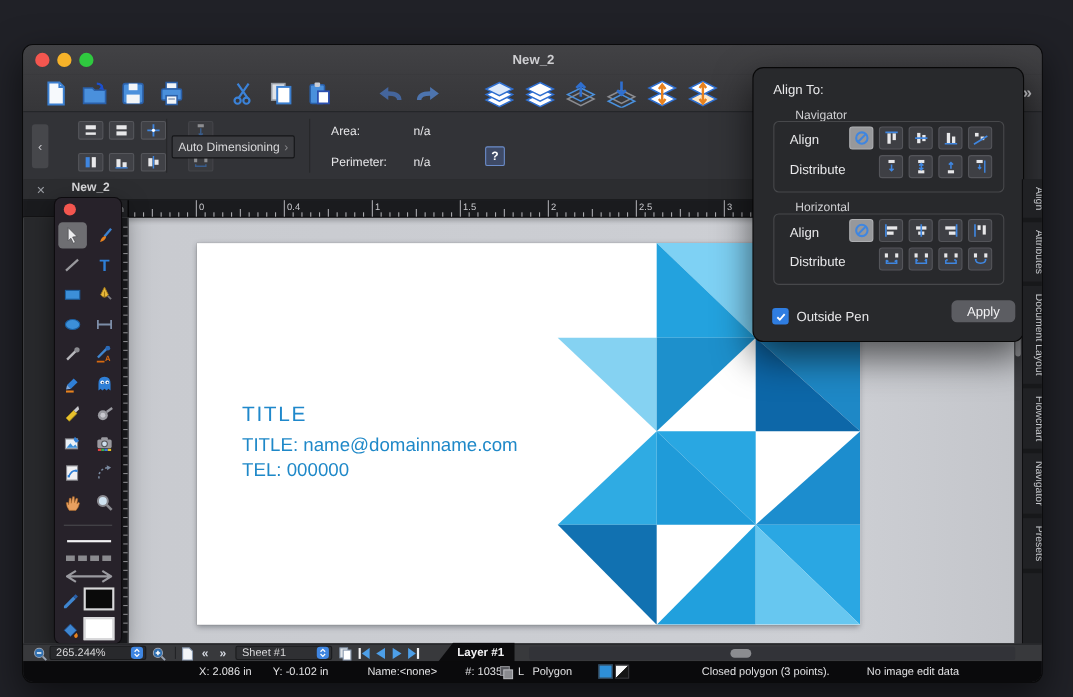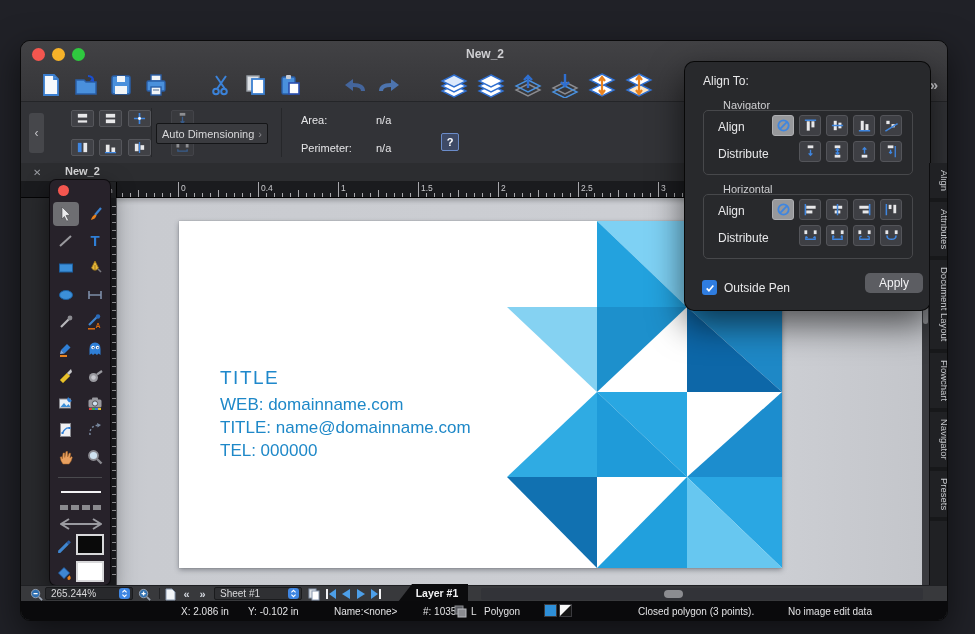--- a/index.html
+++ b/index.html
@@ -481,21 +481,20 @@
             <polygon points="418,171 508,171 508,256" fill="#29a7e2"></polygon>
             <polygon points="418,171 508,256 418,256" fill="#1f9bd9"></polygon>
             <polygon points="508,256 603,171 603,256" fill="#1c8dce"></polygon>
             <polygon points="328,256 418,256 418,347" fill="#1171b1"></polygon>
             <polygon points="508,256 508,347 418,347" fill="#21a0dd"></polygon>
             <polygon points="508,256 603,256 603,347" fill="#2aa7e3"></polygon>
             <polygon points="508,256 603,347 508,347" fill="#67c7f0"></polygon>
           </svg>
       <div class="card-title">TITLE</div>
       <div class="card-lines">
-        <div>WEB: domainname.com</div>
         <div>TITLE: name@domainname.com</div>
         <div>TEL: 000000</div>
       </div>
     </div>
 
     <div class="vscroll">
           <div class="vscroll-pill"></div>
         </div>
   </div>
 

